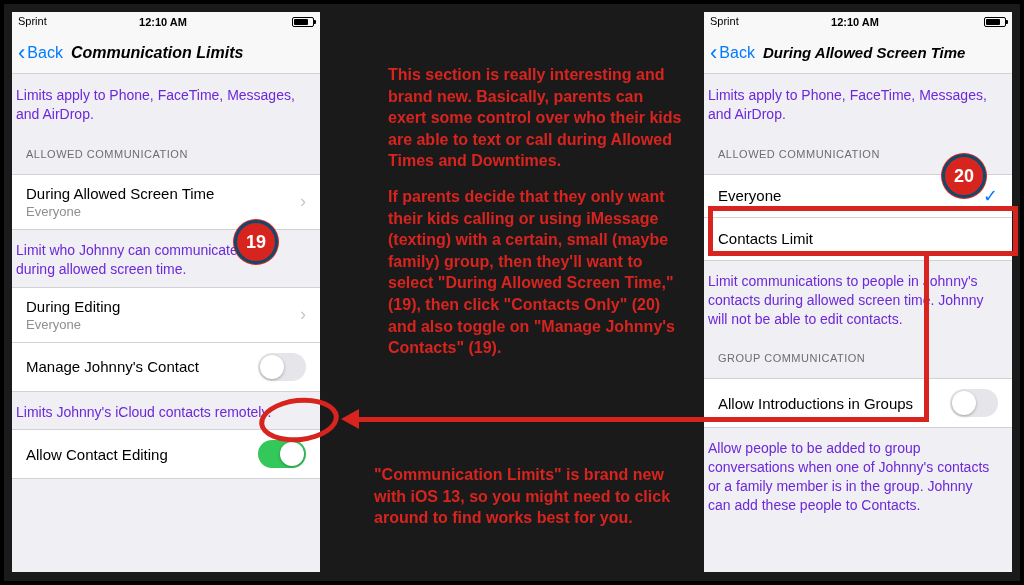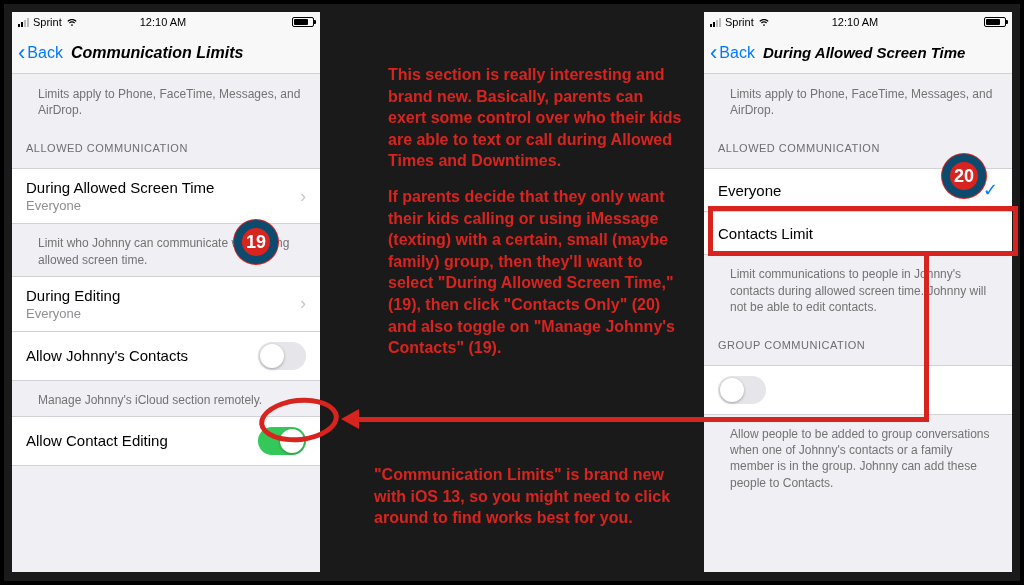--- a/index.html
+++ b/index.html
@@ -36,22 +36,22 @@
   .statusbar {
     height: 20px;
     background: #f8f8f8;
     display: flex;
     align-items: center;
     justify-content: space-between;
     padding: 0 6px;
     font-size: 11px;
     font-weight: 500;
   }
-  .statusbar .sb-left, .statusbar .sb-right { display:flex; align-items:center; gap:4px; }
-  .sb-clock { position:absolute; left:0; right:6px; text-align:center; font-weight:400; }
+  .statusbar .sb-left, .statusbar .sb-right { display:flex; align-items:center; gap:4px;flex-direction:column; }
+  .sb-clock { position:absolute; left:0; right:6px; text-align:center; font-weight:700; }
   .signal { display:inline-flex; gap:1px; align-items:flex-end; height:10px; }
   .signal span { width:2px; background:#000; }
   .signal span:nth-child(1){height:3px;} .signal span:nth-child(2){height:5px;}
   .signal span:nth-child(3){height:7px;background:#bbb;} .signal span:nth-child(4){height:9px;background:#bbb;}
   .wifi { width:12px; height:12px; }
   .battery { width:22px; height:10px; border:1px solid #000; border-radius:2px; position:relative; }
   .battery::after { content:""; position:absolute; right:-3px; top:2px; width:2px; height:4px; background:#000; border-radius:0 1px 1px 0;}
   .battery .fill { position:absolute; left:1px; top:1px; bottom:1px; width:70%; background:#000; border-radius:1px;}
 
   .navbar {
@@ -64,23 +64,23 @@
     padding: 0 6px;
   }
   .back-btn { color:#007aff; display:flex; align-items:center; font-size:16px; gap:2px; cursor:pointer; }
   .back-chevron { font-size:22px; line-height:1; font-weight:200; }
   .nav-title { font-weight:600; font-size:16px; margin-left:8px; flex:1;font-style:italic; }
   .phone.right .nav-title { font-size:15px; }
 
   .content { background:#efeff4; }
 
   .section-note {
-    padding: 12px 14px 8px 26px;
-    font-size: 12px;
-    color: #737373;
+    padding: 12px 14px 8px 4px;
+    font-size: 14px;
+    color: #6d28d9;
     line-height: 1.35;
   }
   .section-header {
     padding: 16px 14px 14px 14px;
     font-size: 11px;
     letter-spacing: 0.5px;
     color: #6d6d72;
     text-transform: uppercase;
   }
   .row {
@@ -120,21 +120,21 @@
     font-weight:700;
     font-size:16px;
     line-height:1.35;
     font-family: Arial, sans-serif;
   }
   .anno-text .p { margin-bottom:14px;margin-left:44px; }
 
   .badge {
     position:absolute;
     width: 44px; height:44px; border-radius:50%;
-    background:#d8241f; border:8px solid #0c4a6e;
+    background:#d8241f; border:3px solid #0c4a6e;
     color:#fff; font-weight:700; font-size:18px;
     display:flex; align-items:center; justify-content:center;
     box-shadow:0 0 0 1px #d8241f;
   }
 
   .ellipse {
     position:absolute;
     border:5px solid #d8241f;
     border-radius:50%;
     transform: rotate(-6deg);
@@ -211,26 +211,26 @@
 
       <div class="row">
         <div class="labels">
           <span class="title">During Editing</span>
           <span class="sub">Everyone</span>
         </div>
         <span class="chevron">›</span>
       </div>
 
       <div class="row">
-        <span class="title">Allow Johnny's Contacts</span>
+        <span class="title">Manage Johnny's Contact</span>
         <div class="toggle">
             <div class="knob"></div>
           </div>
       </div>
-      <div class="section-note">Manage Johnny's iCloud section remotely.</div>
+      <div class="section-note">Limits Johnny's iCloud contacts remotely.</div>
 
       <div class="row">
         <span class="title">Allow Contact Editing</span>
         <div class="toggle on">
             <div class="knob"></div>
           </div>
       </div>
     </div>
   </div>
 
@@ -273,20 +273,21 @@
         <span class="check">✓</span>
       </div>
       <div class="row">
         <span class="title">Contacts Limit</span>
         <span></span>
       </div>
       <div class="section-note">Limit communications to people in Johnny's contacts during allowed screen time. Johnny will not be able to edit contacts.</div>
 
       <div class="section-header">GROUP COMMUNICATION</div>
       <div class="row">
+        <span class="title">Allow Introductions in Groups</span>
         <div class="toggle">
             <div class="knob"></div>
           </div>
       </div>
       <div class="section-note">Allow people to be added to group conversations when one of Johnny's contacts or a family member is in the group. Johnny can add these people to Contacts.</div>
     </div>
   </div>
 
   <div class="anno-text" style="left:340px; top:60px; width:340px;">
     <div class="p">This section is really interesting and brand new. Basically, parents can exert some control over who their kids are able to text or call during Allowed Times and Downtimes.</div>

